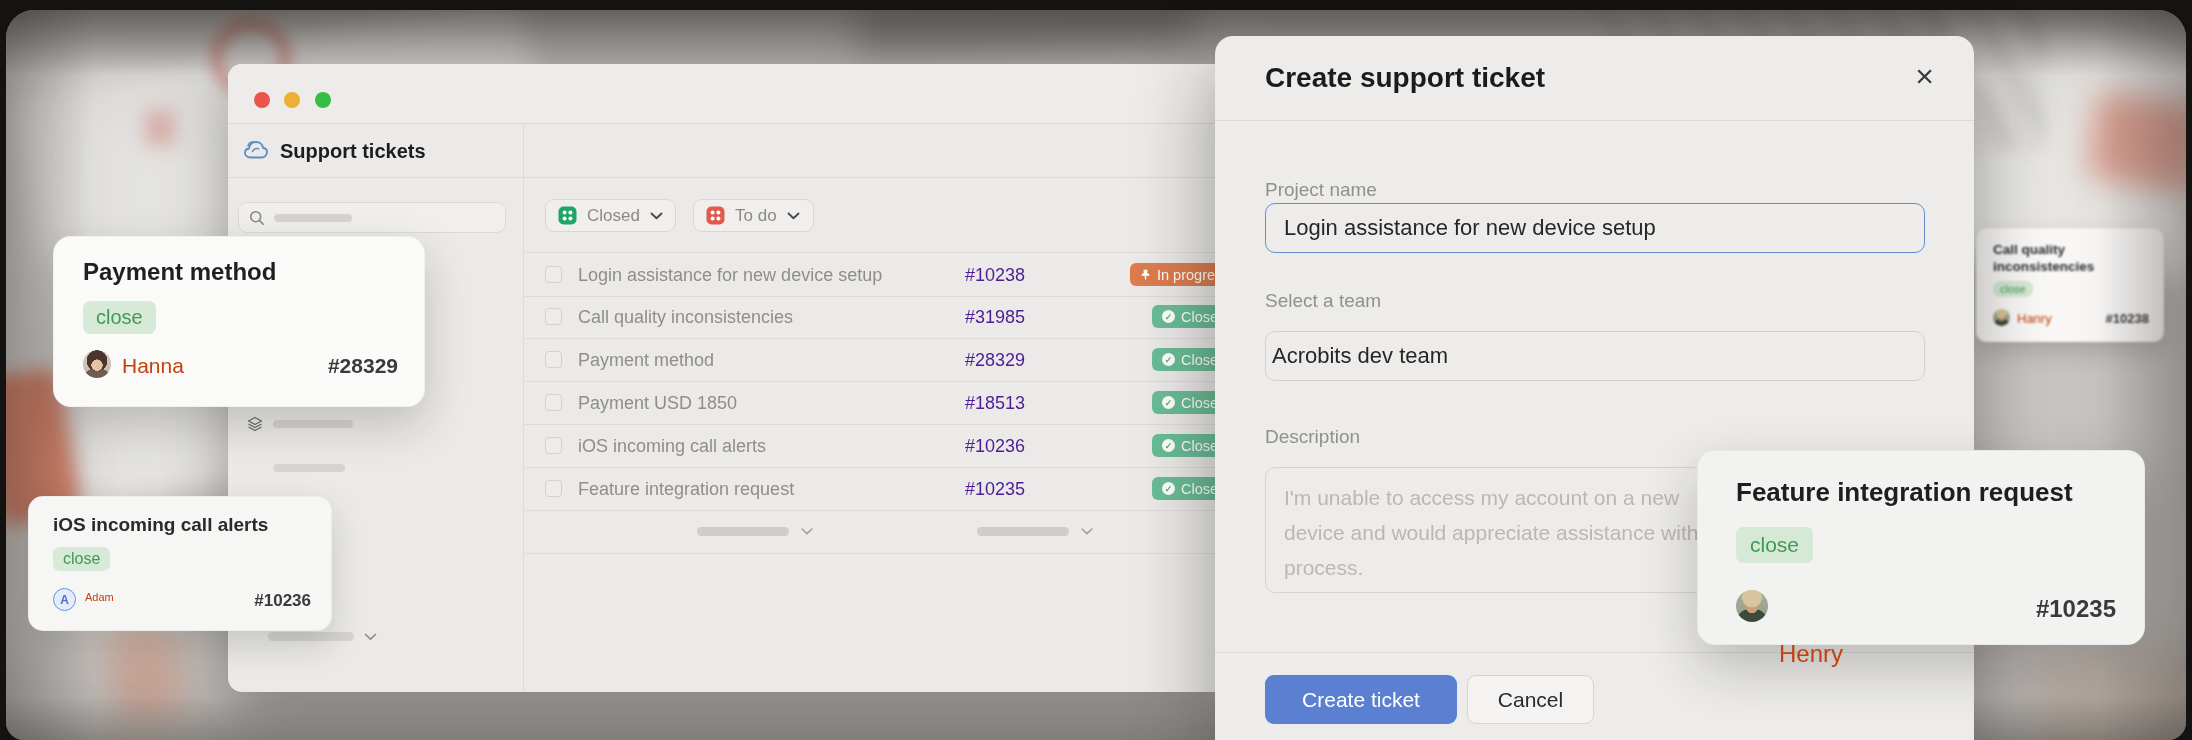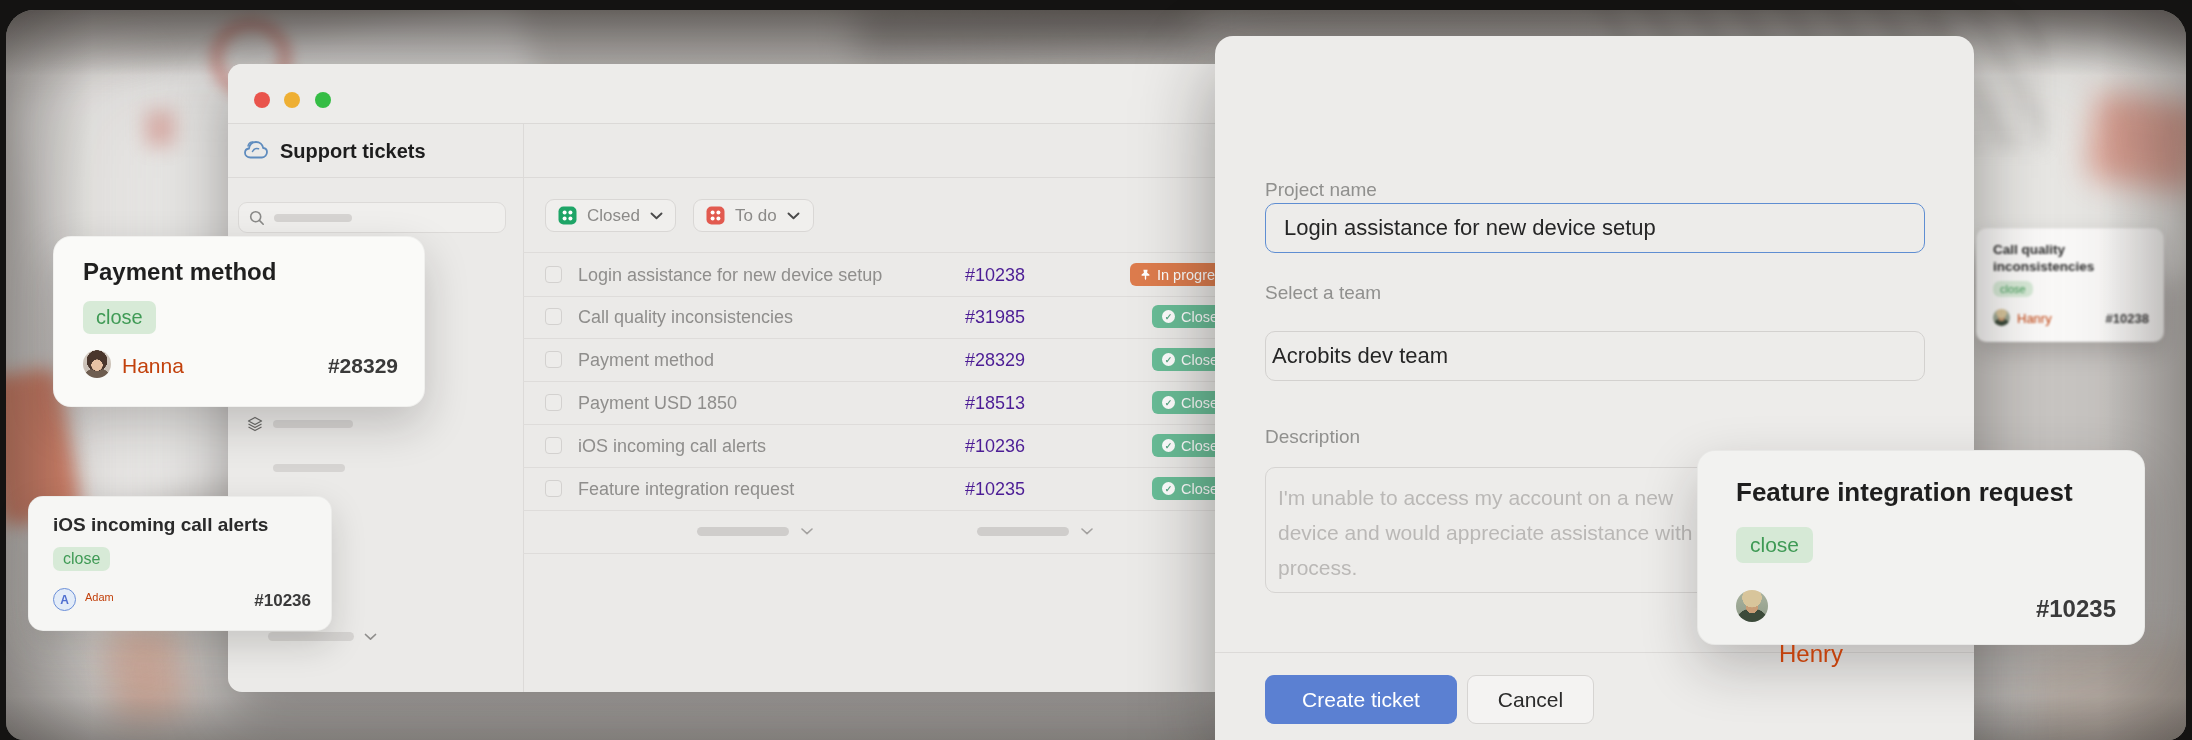--- a/index.html
+++ b/index.html
@@ -43,21 +43,21 @@
   
   .modal{position:absolute;left:1215px;top:36px;width:759px;height:704px;background:#edecea;
     border-radius:18px 18px 0 0;box-shadow:0 30px 80px rgba(20,18,16,.40);}
   .modal-header{position:absolute;left:0;top:0;right:0;height:84px;border-bottom:1px solid #dcdad8;}
   .modal-title{position:absolute;left:50px;top:26px;font-size:28px;font-weight:600;color:#1b1b1b;}
   .modal-close{position:absolute;right:40px;top:22px;font-size:32px;font-weight:300;color:#3a3a3a;cursor:default;line-height:36px;}
   .f-label{position:absolute;left:50px;font-size:19px;color:#90908e;}
   .f-input{position:absolute;left:50px;width:660px;height:50px;border-radius:10px;box-sizing:border-box;
     display:flex;align-items:center;padding:0 18px;font-size:22px;color:#262626;background:#edecea;}
   .f-area{position:absolute;left:50px;width:660px;height:126px;border:1px solid #d6d4d2;border-radius:10px;
-    box-sizing:border-box;padding:12px 12px;font-size:21px;line-height:35px;color:#bab8b6;background:#edecea;}
+    box-sizing:border-box;padding:12px 18px;font-size:21px;line-height:35px;color:#bab8b6;background:#edecea;}
   .btn{position:absolute;top:639px;height:49px;border-radius:9px;display:flex;align-items:center;
     justify-content:center;font-size:21px;box-sizing:border-box;}
   
   .card{position:absolute;border-radius:18px;box-shadow:0 18px 45px rgba(25,22,20,.20);border:1px solid rgba(0,0,0,.04);}
   .tag{display:inline-block;background:#d7ead7;color:#3f9a55;border-radius:7px;}
   .avatar{border-radius:50%;overflow:hidden;}
   .av-hanna{background:
     radial-gradient(circle at 50% 54%, #e8c2a4 0 27%, rgba(0,0,0,0) 28%),
     radial-gradient(circle at 50% 38%, #4a362c 0 46%, rgba(0,0,0,0) 47%),
     radial-gradient(circle at 50% 118%, #6e5d50 0 42%, rgba(0,0,0,0) 43%),
@@ -256,27 +256,31 @@
   <div class="abs" style="left:24px;top:17px;font-size:19px;font-weight:700;color:#2a2a2a;">iOS incoming call alerts</div>
   <span class="tag abs" style="left:24px;top:50px;font-size:16px;padding:3px 10px;">close</span>
   <span class="avatar av-adam abs" style="left:24px;top:91px;width:23px;height:23px;font-size:12px;">
     <span>A</span>
   </span>
   <span class="name abs" style="left:56px;top:94px;font-size:11px;">Adam</span>
   <span class="tid abs" style="right:20px;top:94px;font-size:17px;">#10236</span>
 </div>
 
 <div class="modal">
+  <div class="modal-header">
+    <span class="modal-title">Create support ticket</span>
+    <span class="modal-close">×</span>
+  </div>
 
   <span class="f-label" style="top:143px;">Project name</span>
   <div class="f-input" style="top:167px;border:1.5px solid #5f8ed2;">
     <span>Login assistance for new device setup</span>
   </div>
 
-  <span class="f-label" style="top:246px;">Select a team</span>
+  <span class="f-label" style="top:254px;">Select a team</span>
   <div class="f-input" style="top:295px;border:1px solid #d3d1cf;padding-left:6px;">
     <span>Acrobits dev team</span>
   </div>
 
   <span class="f-label" style="top:390px;">Description</span>
   <div class="f-area" style="top:431px;">
     <div>I'm unable to access my account on a new</div>
     <div>device and would appreciate assistance with the</div>
     <div>process.</div>
   </div>

